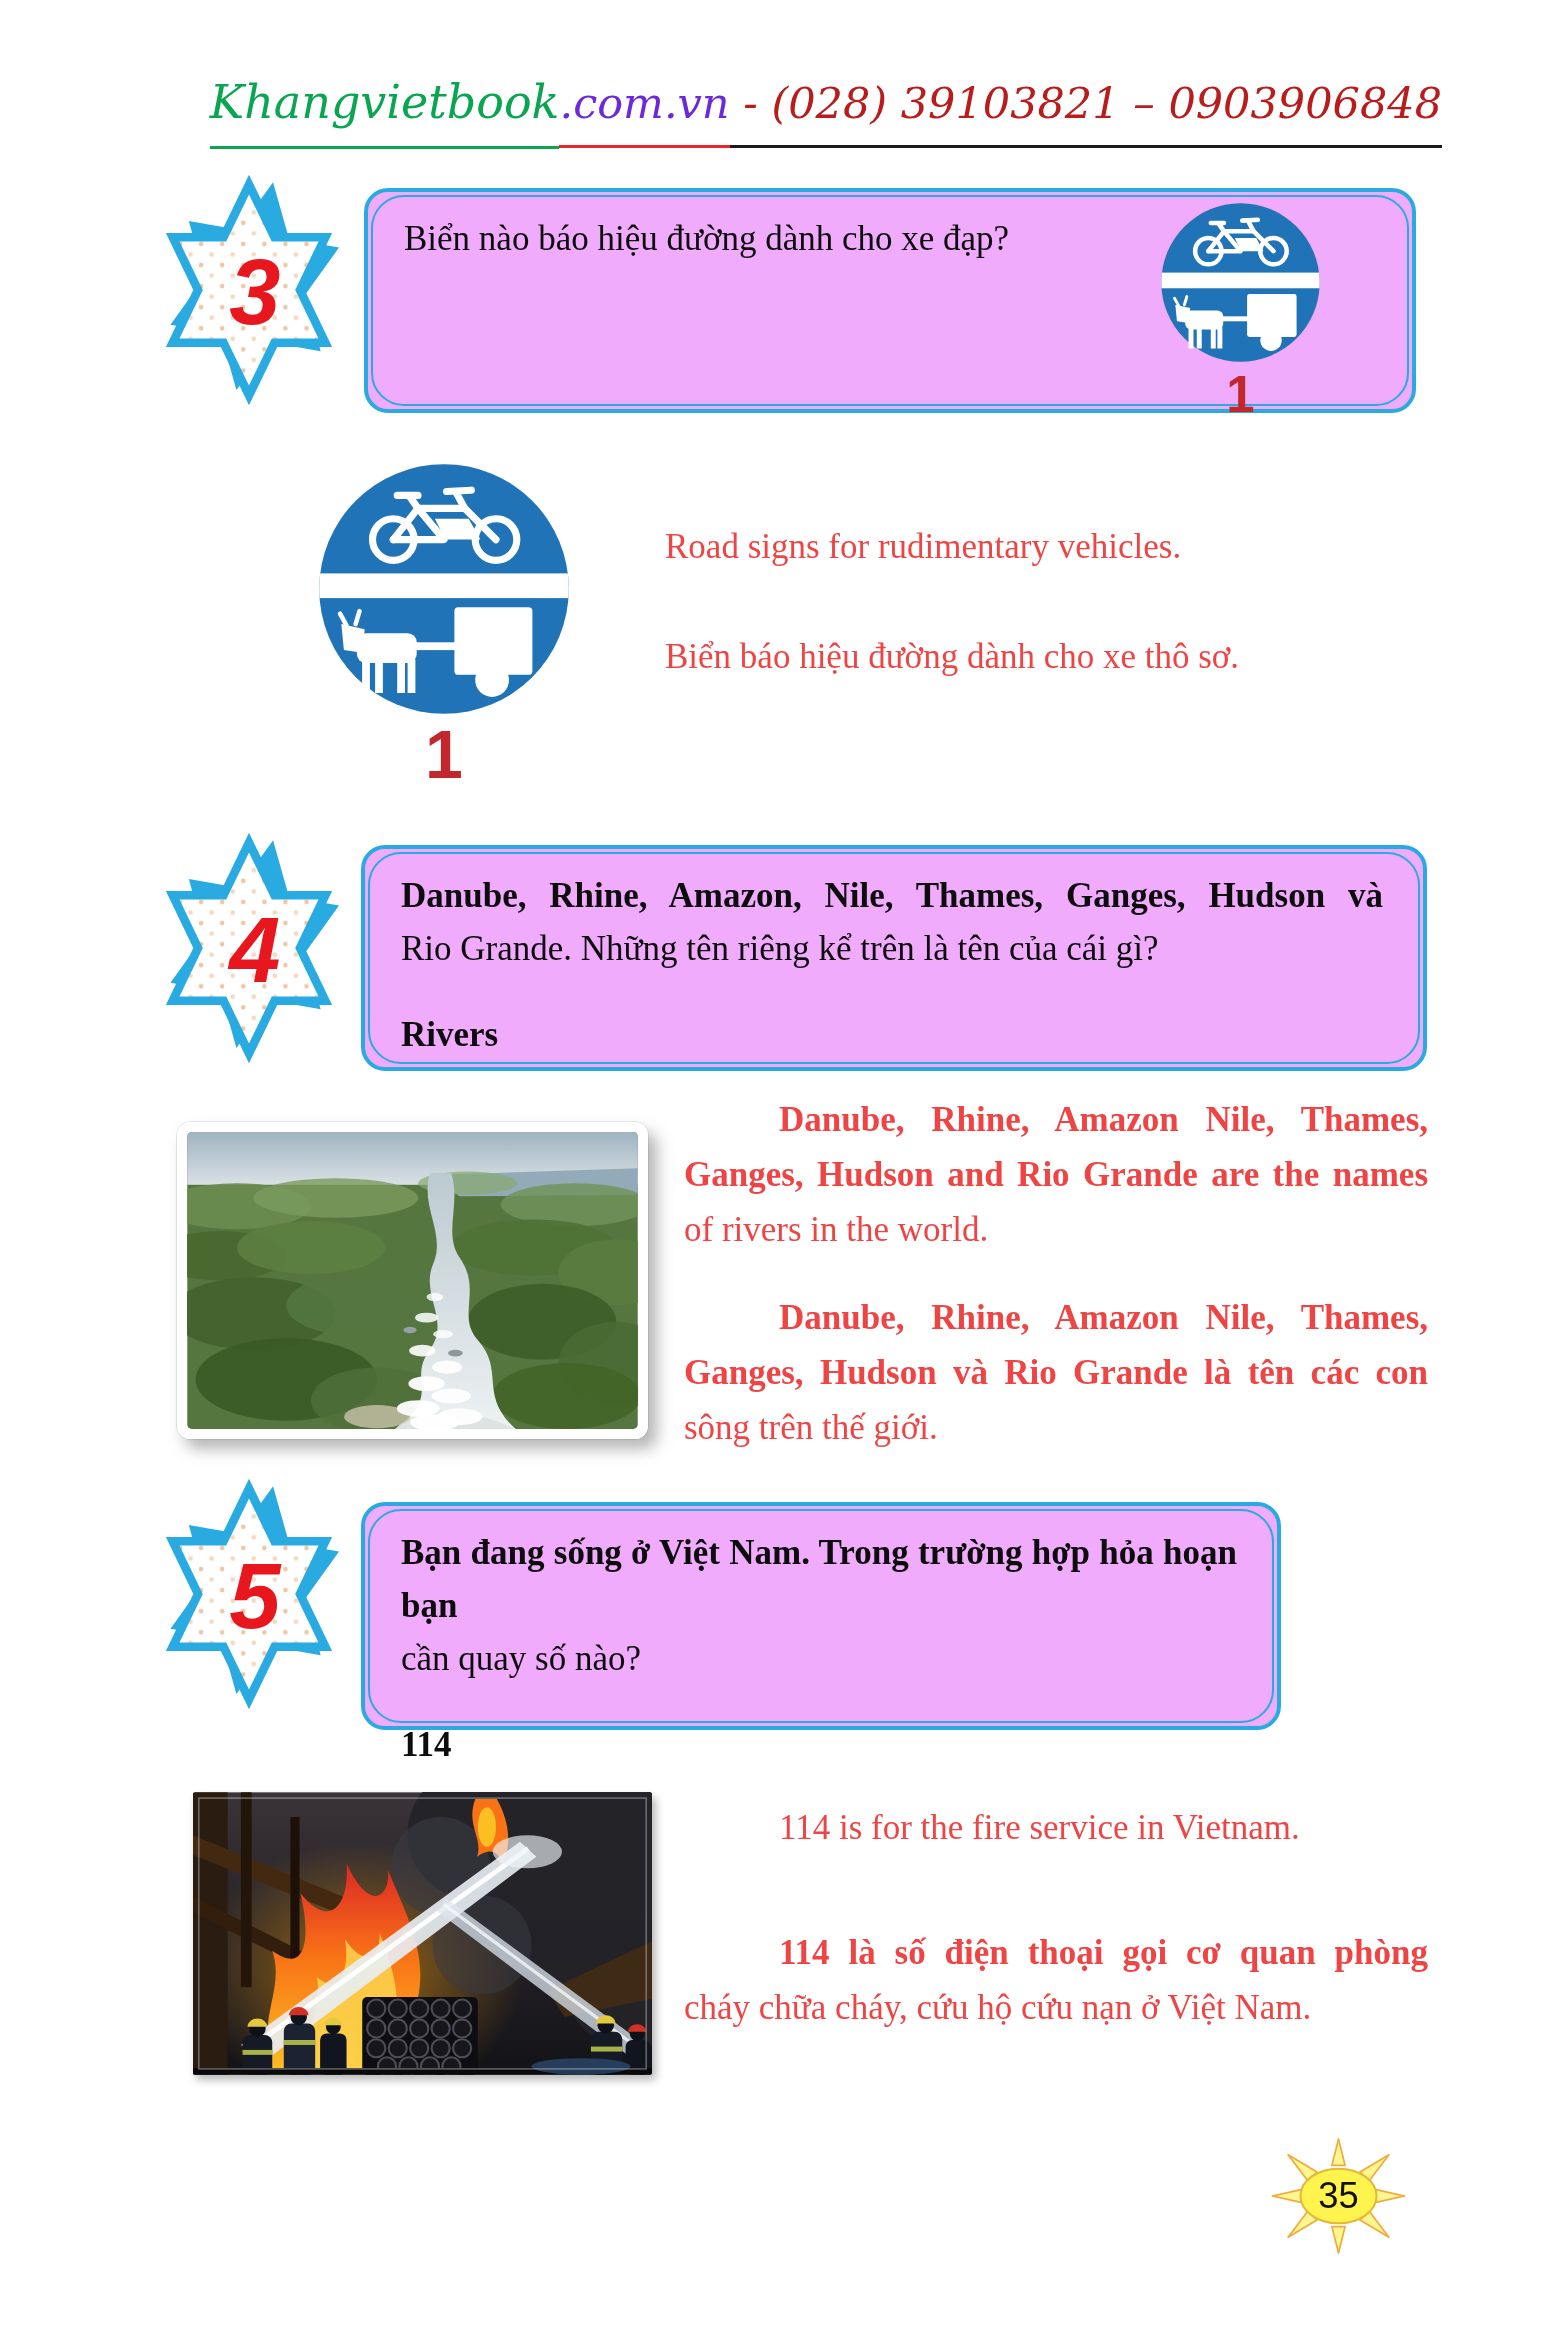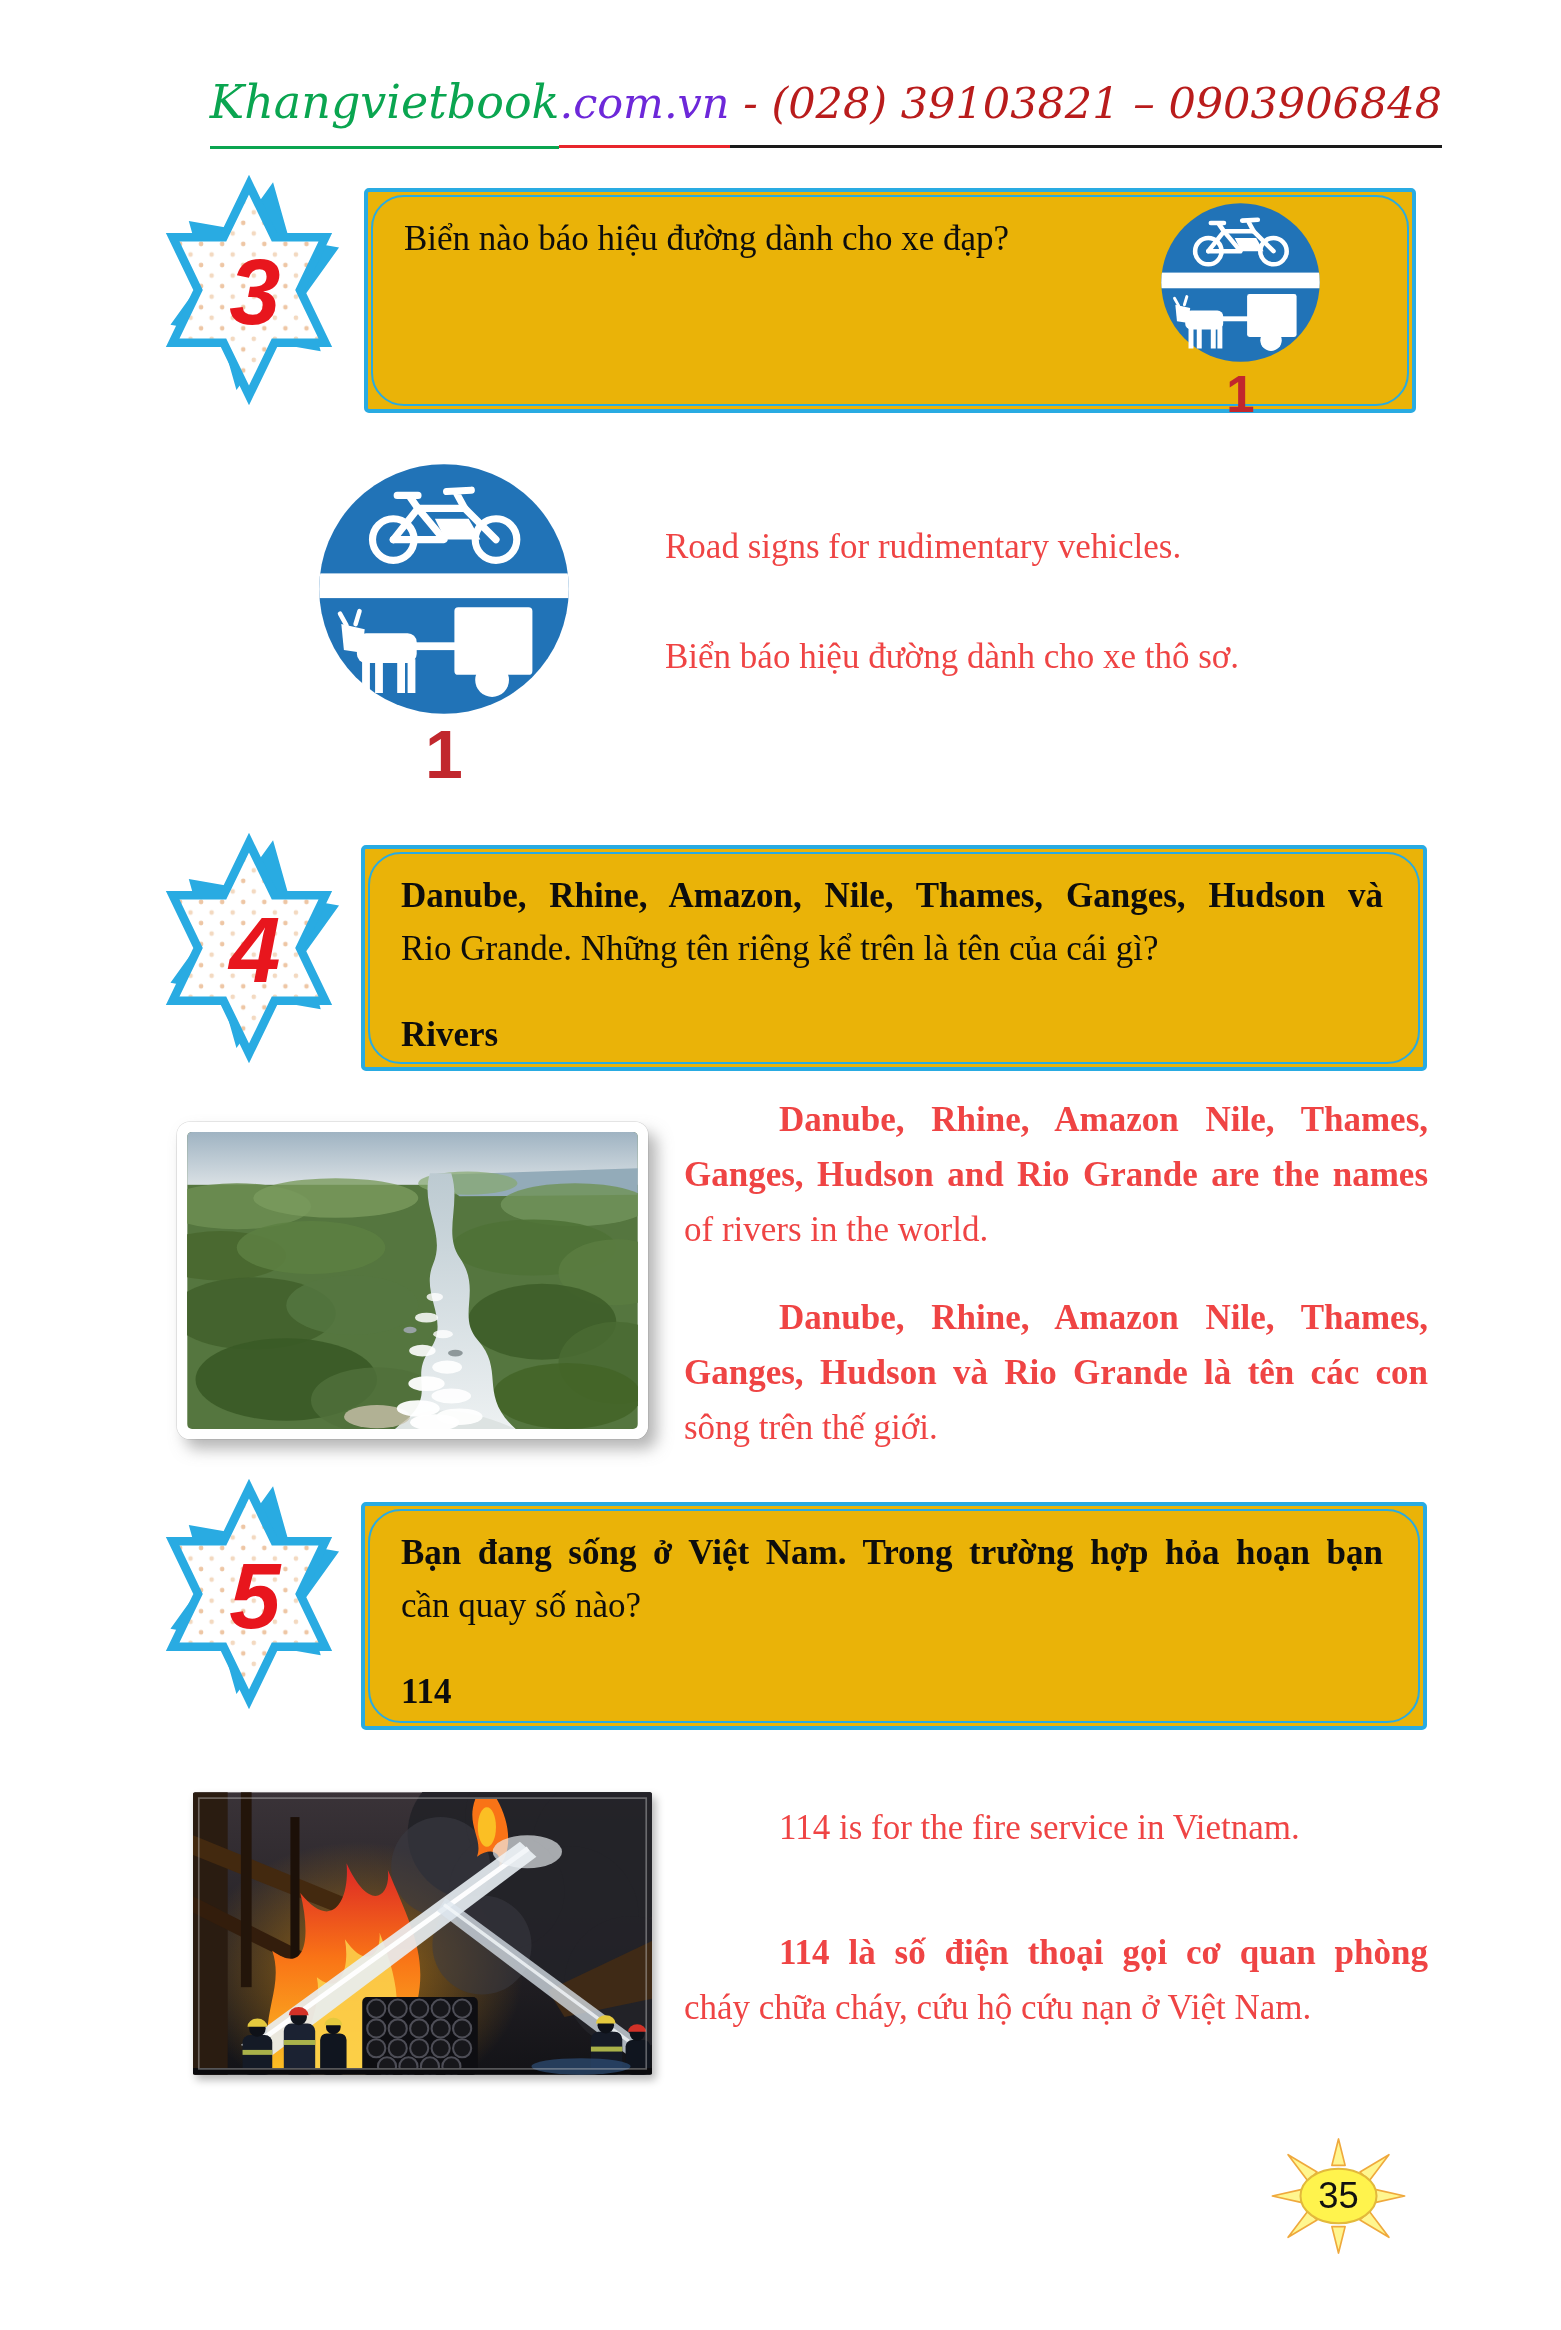--- a/index.html
+++ b/index.html
@@ -22,22 +22,22 @@
   
   .star { position:absolute; overflow:visible; }
   .star-num {
     font-family:"Liberation Sans","DejaVu Sans",sans-serif;
     font-style:italic; font-weight:bold; font-size:48px;
     fill:#e8161d; text-anchor:middle;
   }
 
   
   .qbox {
-    position:absolute; background:#eab308; box-sizing:border-box;
-    border:4.1px solid #29abe2; border-radius:5px;
+    position:absolute; background:#f0abfc; box-sizing:border-box;
+    border:4.1px solid #29abe2; border-radius:24px;
   }
   .qbox::before {
     content:""; position:absolute; inset:3.3px; pointer-events:none;
     border:2.1px solid #29abe2; border-radius:33px;
   }
   .qtext {
     position:absolute; left:36px; top:20px; right:40px;
     font-size:35px; line-height:53px; color:#0d0d0d;
   }
   .qtext-narrow { right:273px; }
@@ -249,21 +249,21 @@
       <span class="line">sông trên thế giới.</span>
     </p>
   </div>
 
   <svg class="star" style="left:153px; top:1479px;" viewBox="0 0 100 120" width="192" height="230">
     <use href="#starShape" fill="#29abe2" transform="translate(3,-2) rotate(10 50 60)"></use>
     <use href="#starShape" fill="url(#starDots)" stroke="#29abe2" stroke-width="4.5"></use>
     <text class="star-num" x="53" y="78">5</text>
   </svg>
 
-  <div class="qbox" style="left:361px; top:1502px; width:1066px; height:228px;">
+  <div class="qbox" style="left:361px; top:1502px; width:920px; height:228px;">
     <div class="qtext">
       <span class="line j">Bạn đang sống ở Việt Nam. Trong trường hợp hỏa hoạn bạn</span>
       <span class="line">cần quay số nào?</span>
       <span class="ans-short">114</span>
     </div>
   </div>
 
   <div class="photo-fire">
     <svg width="459" height="283" viewBox="0 0 556 342">
       <rect width="556" height="342" fill="url(#fireBgG)"></rect>

